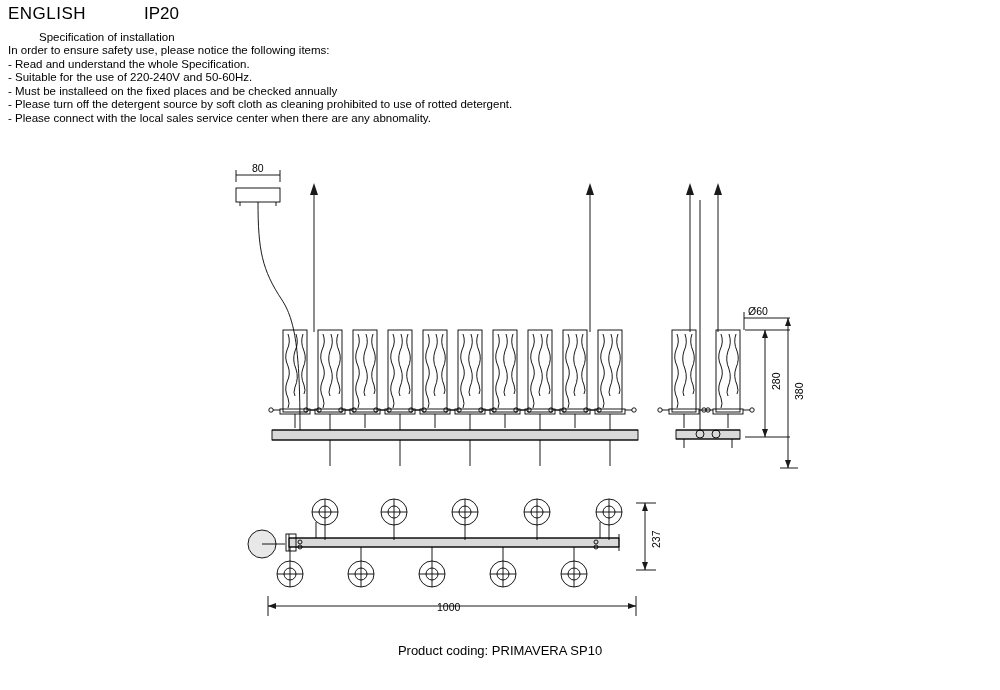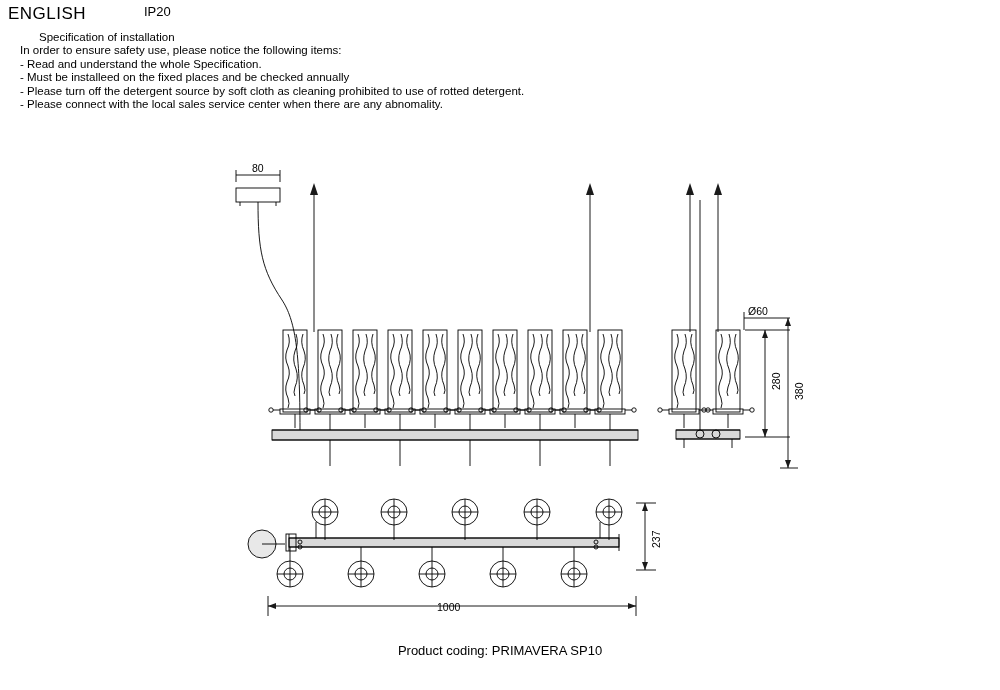--- a/index.html
+++ b/index.html
@@ -25,32 +25,32 @@
     position: absolute;
     left: 8px;
     top: 4px;
     font-size: 17px;
     letter-spacing: 0.5px;
   }
   .hdr-ip {
     position: absolute;
     left: 144px;
     top: 4px;
-    font-size: 13px;
+    font-size: 17px;
   }
   .spec-title {
     position: absolute;
     left: 8px;
     top: 31px;
     font-size: 11.5px;
     margin-left: 31px;
   }
   .spec-list {
     position: absolute;
-    left: 20px;
+    left: 8px;
     top: 44px;
     font-size: 11.5px;
     line-height: 13.6px;
   }
   .spec-list div {
     white-space: nowrap;
   }
   .product-code {
     position: absolute;
     left: 0;
@@ -80,20 +80,21 @@
 <div id="sheet">
 
   <div class="hdr-lang">ENGLISH</div>
   <div class="hdr-ip">IP20</div>
 
   <div class="spec-title">Specification of installation</div>
 
   <div class="spec-list">
     <div>In order to ensure safety use, please notice the following items:</div>
     <div>- Read and understand the whole Specification.</div>
+    <div>- Suitable for the use of 220-240V and 50-60Hz.</div>
     <div>- Must be installeed on the fixed places and be checked annually</div>
     <div>- Please turn off the detergent source by soft cloth as cleaning prohibited to use of rotted detergent.</div>
     <div>- Please connect with the local sales service center when there are any abnomality.</div>
   </div>
 
   <div class="dim-label" style="left:252px; top:162px;">80</div>
   <div class="dim-label" style="left:748px; top:305px;">Ø60</div>
   <div class="dim-vert" style="left:770px; top:390px;">280</div>
   <div class="dim-vert" style="left:793px; top:400px;">380</div>
   <div class="dim-vert" style="left:650px; top:548px;">237</div>

